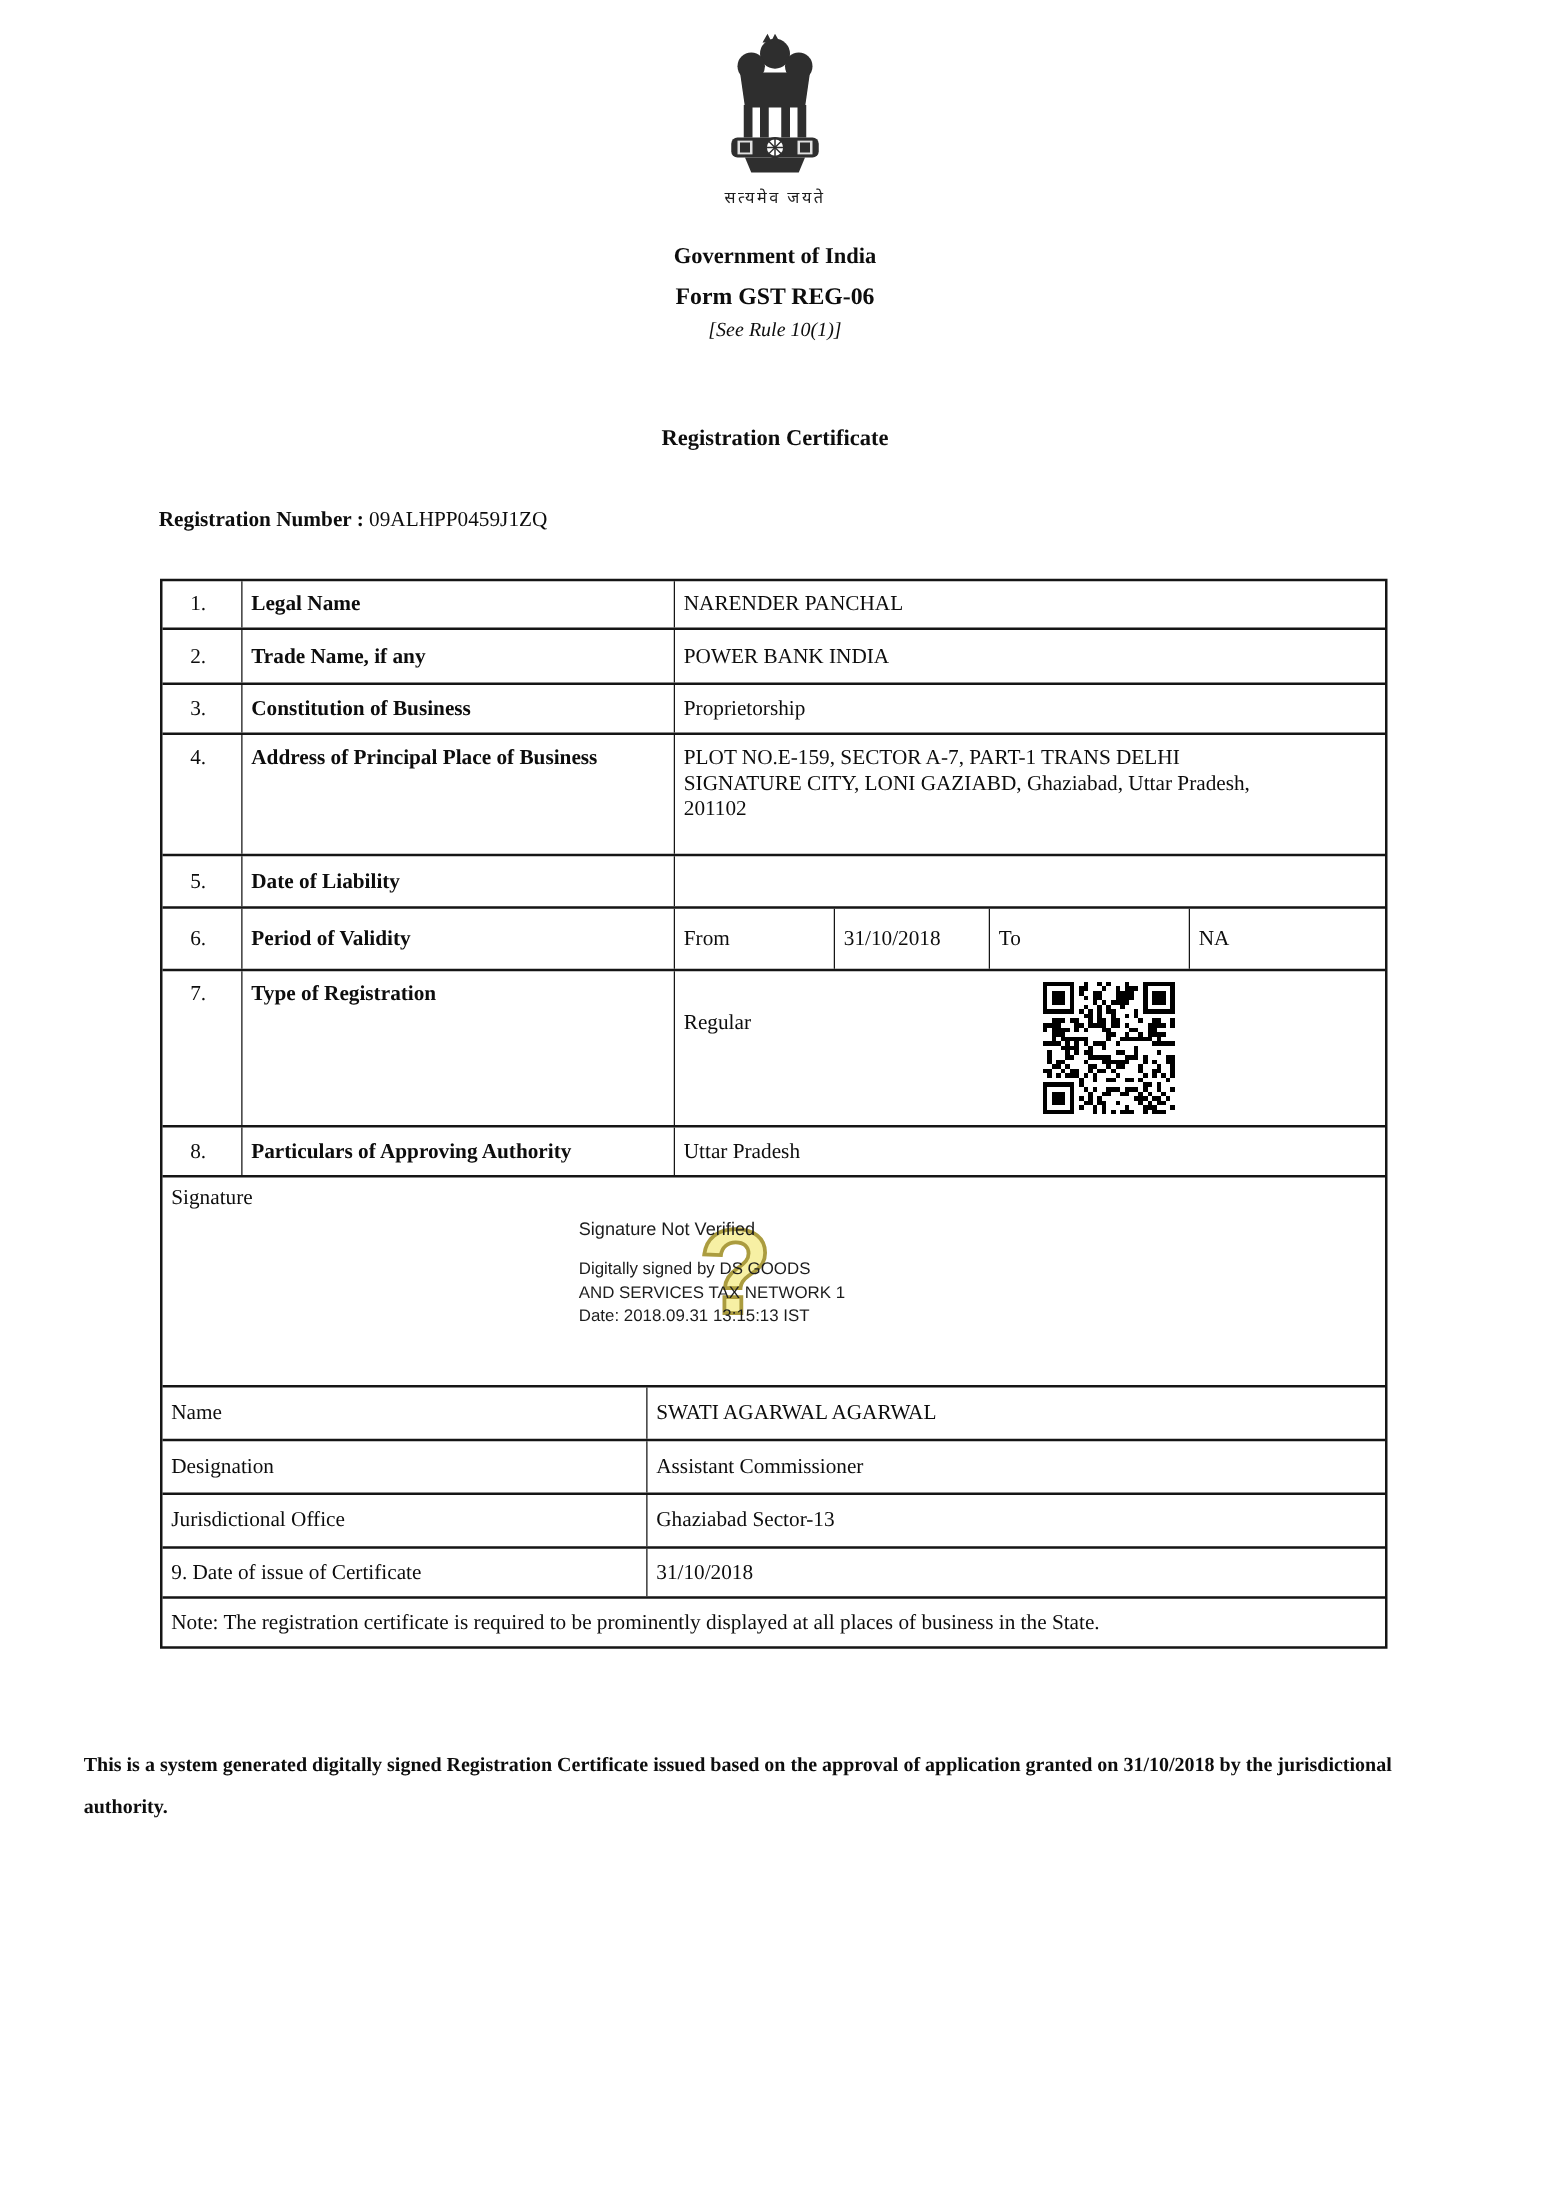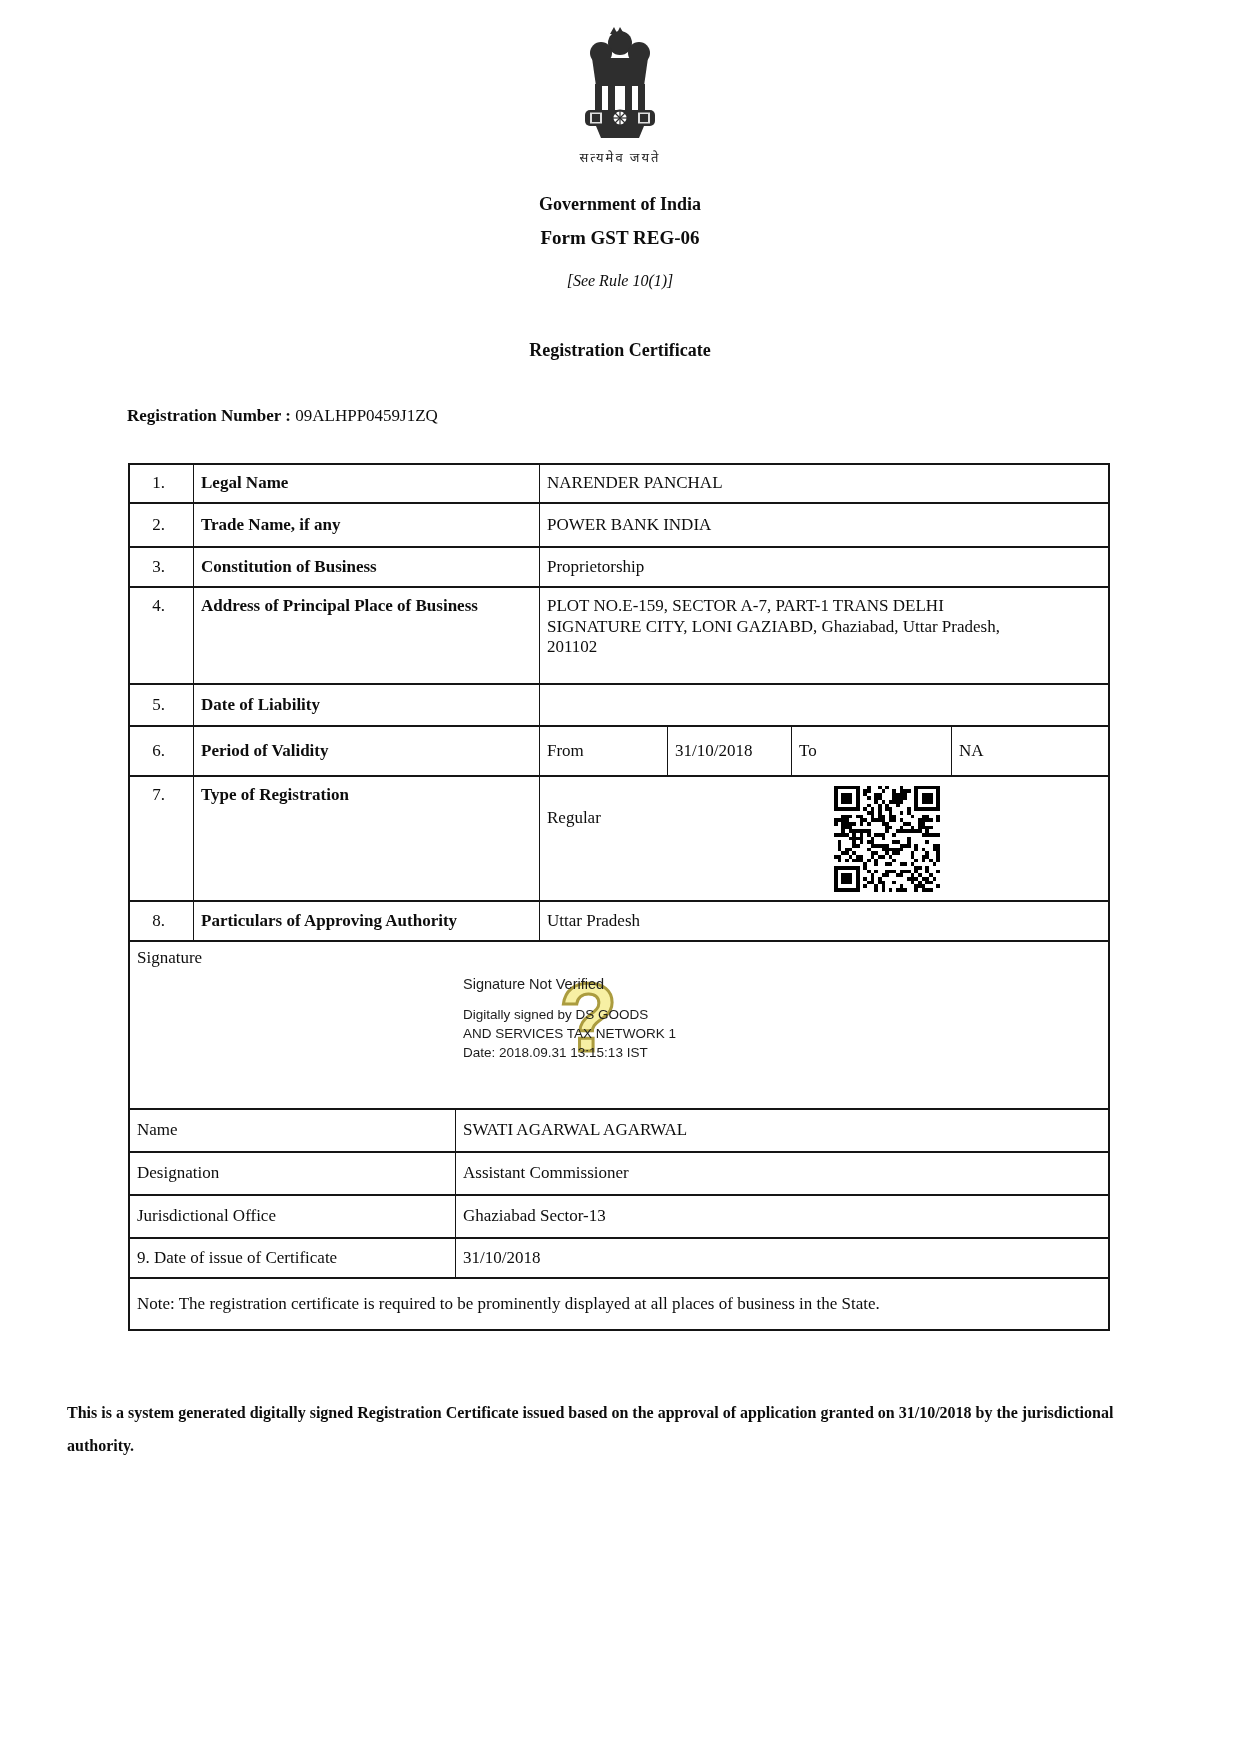--- a/index.html
+++ b/index.html
@@ -3,45 +3,45 @@
 <meta charset="utf-8">
 <style>
   html,body{margin:0;padding:0;background:#fff;}
   .page{position:relative;width:1240px;height:1755px;background:#fff;
         font-family:"Liberation Serif","DejaVu Serif",serif;color:#0d0d0d;overflow:hidden;}
   .abs{position:absolute;}
   .ctr{left:0;width:1240px;text-align:center;}
   .motto{top:148px;font-size:13px;letter-spacing:2px;color:#1c1c1c;}
   .gov{top:194px;font-size:18px;font-weight:bold;}
   .form{top:227px;font-size:19px;font-weight:bold;}
-  .rule{top:272px;font-size:16px;font-style:italic;}
+  .rule{top:256px;font-size:16px;font-style:italic;}
   .cert{top:340px;font-size:18px;font-weight:bold;}
   .regline{left:127px;top:406px;font-size:17px;}
   .regline b{font-weight:bold;}
 
   .tbl{position:absolute;left:128px;top:463px;width:982px;border:2px solid #151515;box-sizing:border-box;background:#fff;}
   .row{display:flex;box-sizing:border-box;border-bottom:2px solid #151515;}
   .row:last-child{border-bottom:none;}
   .c{box-sizing:border-box;border-right:1px solid #151515;display:flex;align-items:center;
      padding:2px 6px 2px 7px;font-size:17px;line-height:1.22;overflow:hidden;}
   .c:last-child{border-right:none;}
   .sr{width:64px;justify-content:center;padding-left:0;padding-right:6px;}
   .lab{width:346px;font-weight:bold;}
   .val{width:568px;}
   .h39{height:39px}.h44{height:44px}.h40{height:40px}.h97{height:97px}
   .h42{height:42px}.h50{height:50px}.h125{height:125px}.h168{height:168px}
-  .h43{height:43px}.h38{height:50px}
+  .h43{height:43px}.h38{height:38px}
   .top{align-items:flex-start;padding-top:8px;}
   .col{flex-direction:column;align-items:flex-start;justify-content:flex-start;}
   .narrow{}
   .sub{width:128px;}
   .sub2{width:124px;}
   .sub3{width:160px;}
   .sub4{width:156px;flex:1;}
-  .blab{width:326px;}
+  .blab{width:388px;}
   .bval{width:652px;flex:1;}
   .regcell{position:relative;align-items:flex-start;padding-top:31px;}
   .qr{position:absolute;left:294px;top:8px;}
   .sigrow{position:relative;display:block;box-sizing:border-box;border-bottom:2px solid #151515;}
   .siglabel{position:absolute;left:7px;top:6px;font-size:17px;}
   .sigblock{position:absolute;left:333px;top:34px;width:420px;height:120px;
             font-family:"Liberation Sans","DejaVu Sans",sans-serif;color:#1c1c1c;}
   .signv{position:relative;z-index:2;font-size:14.5px;margin-bottom:13px;}
   .sigsm{position:relative;z-index:2;font-size:13.5px;line-height:19px;}
   .qmark{position:absolute;left:96px;top:-6px;z-index:1;font-size:96px;line-height:96px;

